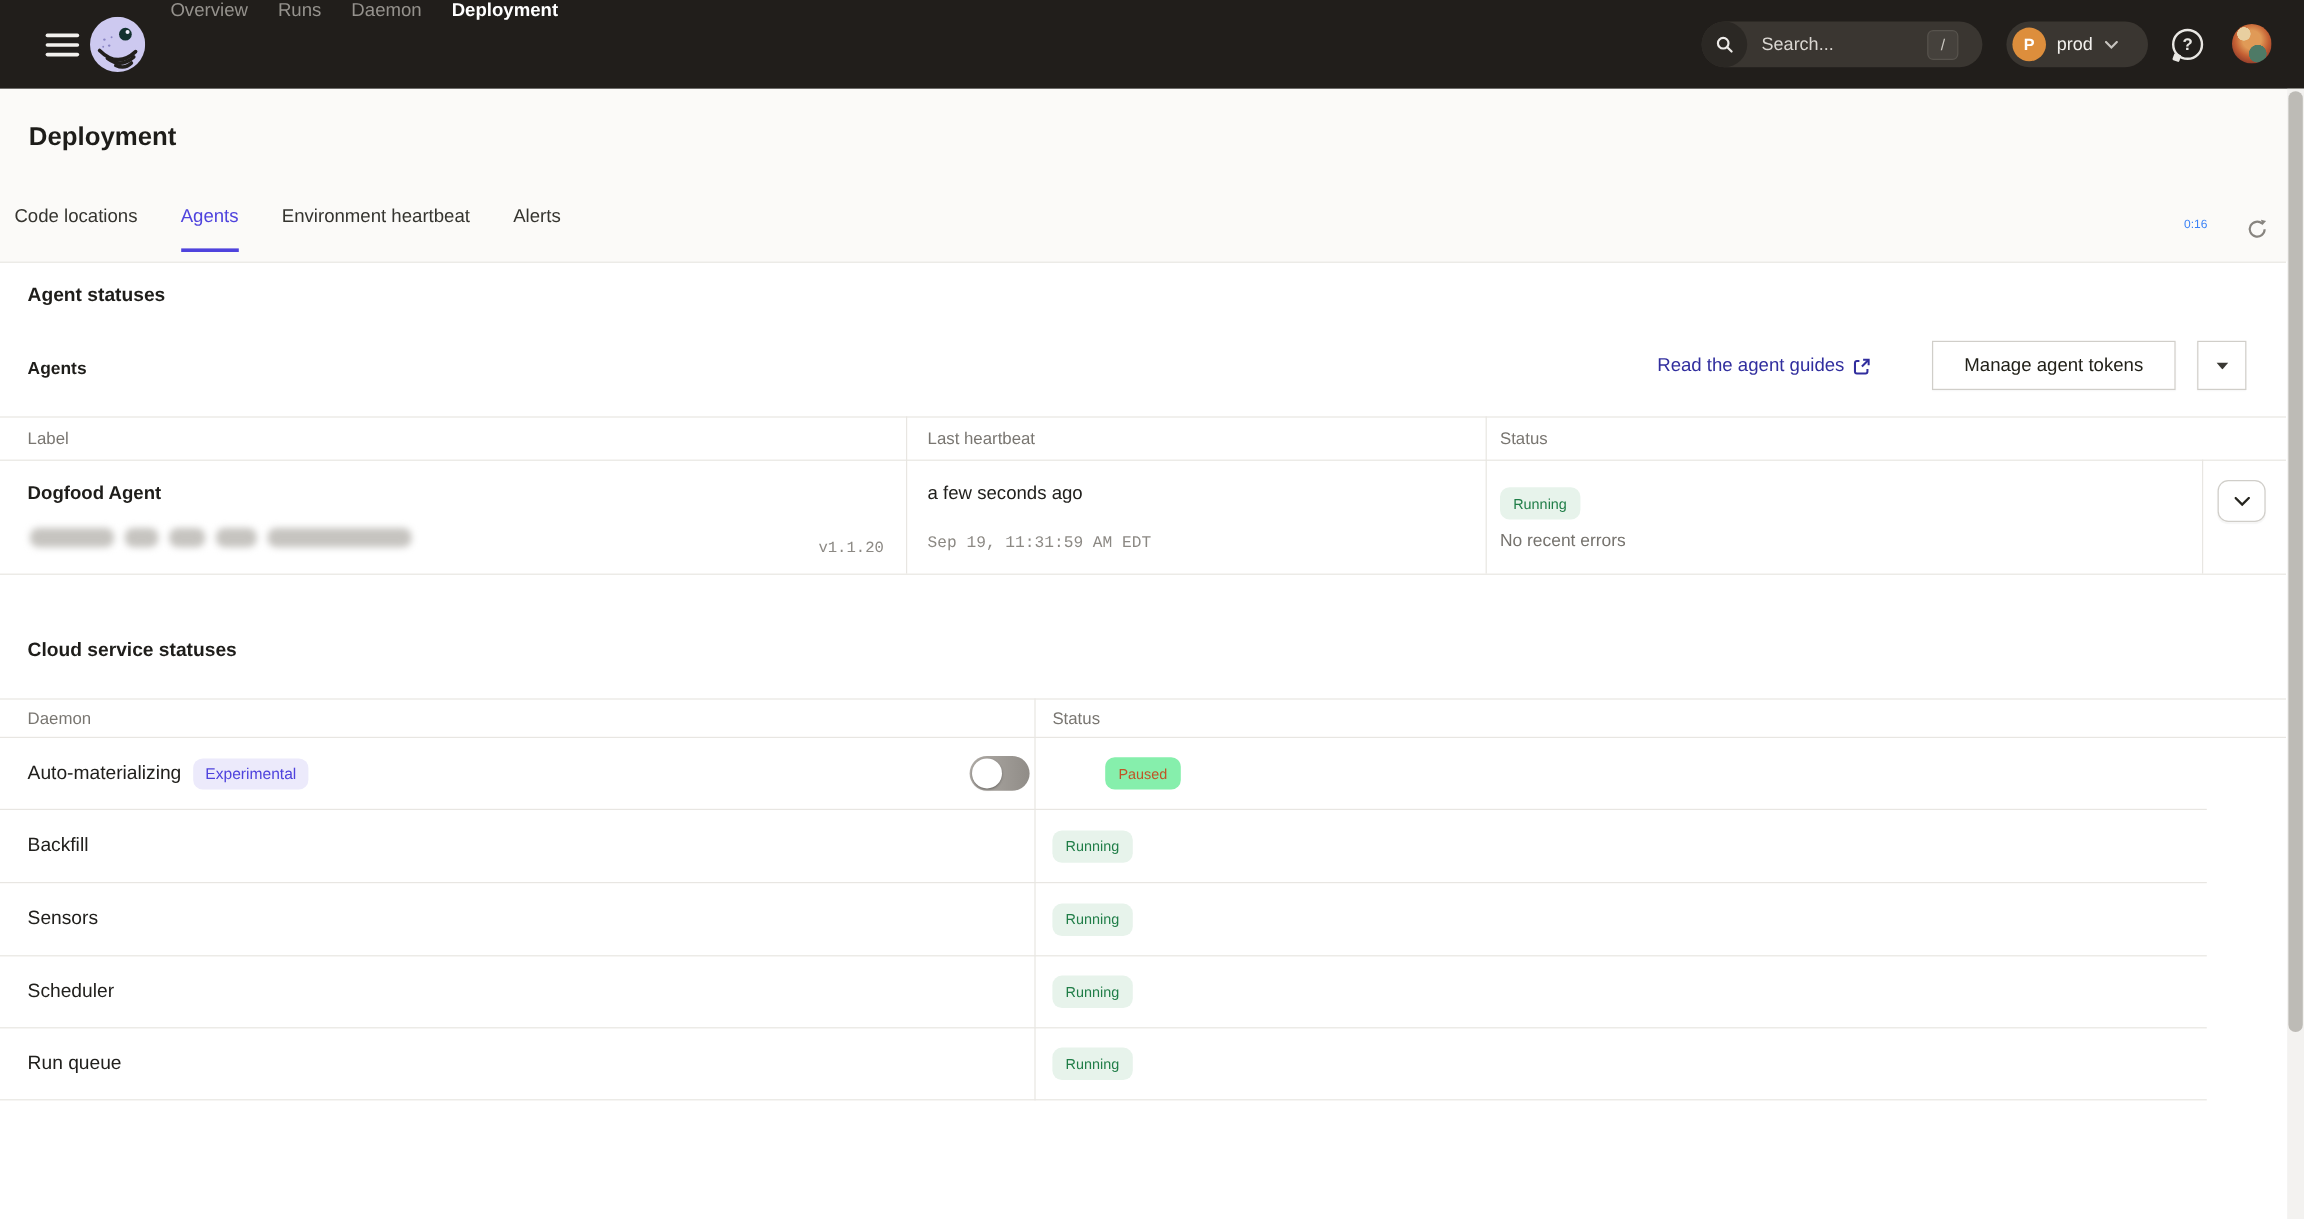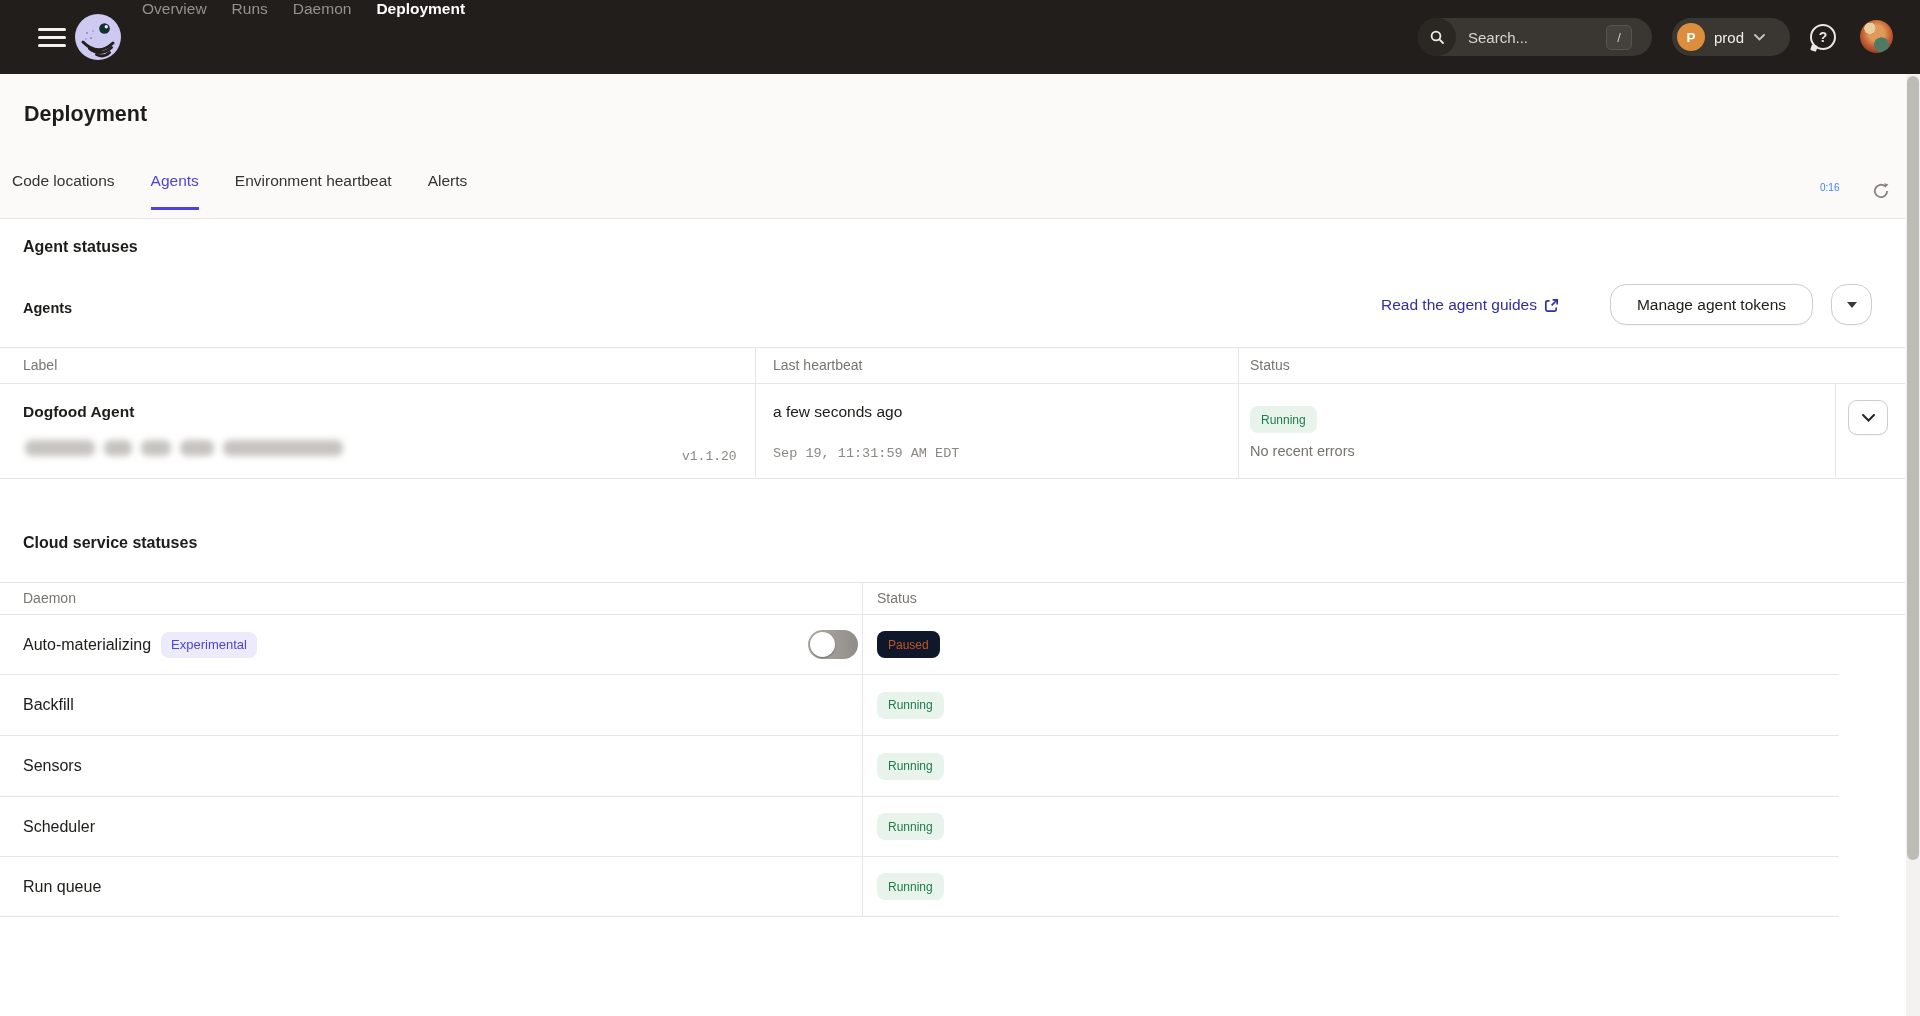--- a/index.html
+++ b/index.html
@@ -53,40 +53,40 @@
   .tabs-border { position:absolute; left:0; top:218px; width:1905px; height:1px; background:#E8E6E2; }
   .timer { position:absolute; left:1820px; top:182px; font-size:10px; color:#3b82f6; }
   .refresh-btn { position:absolute; left:1872px; top:182px; width:18px; height:18px; cursor:pointer; }
 
   
   .section-heading { position:absolute; left:23px; font-size:16px; font-weight:700; color:#1E1D1A; }
   .sub-heading { position:absolute; left:23px; top:300px; font-size:14.5px; font-weight:700; color:#1E1D1A; }
 
   .guides-link { position:absolute; left:1381px; top:296px; display:flex; align-items:center; gap:7px;
                  color:#312E9E; font-size:15.5px; cursor:pointer; }
-  .btn { position:absolute; background:#FFFFFF; border:1px solid #D0CEC9; border-radius:16px;
+  .btn { position:absolute; background:#FFFFFF; border:1px solid #D0CEC9; border-radius:0;
          box-shadow:0 1px 1px rgba(0,0,0,0.04); display:flex; align-items:center; justify-content:center;
          font-size:15.5px; color:#222119; cursor:pointer; }
   .btn-manage { left:1610px; top:284px; width:203px; height:41px; }
   .btn-caret  { left:1831px; top:284px; width:41px; height:41px; }
   .btn-rowchevron { left:1848px; top:400px; width:40px; height:35px; border-radius:9px; }
 
   
   .hline { position:absolute; left:0; width:1905px; height:1px; background:#E8E6E2; }
   .vline { position:absolute; width:1px; background:#E8E6E2; }
   .col-header { position:absolute; font-size:14px; color:#797671; }
   .cell-strong { position:absolute; font-size:15.5px; font-weight:700; color:#1E1D1A; }
   .cell-text   { position:absolute; font-size:15.5px; color:#21201D; }
   .cell-mono   { position:absolute; font-family:"Liberation Mono", monospace; font-size:13px; color:#8C8984; }
   .cell-muted  { position:absolute; font-size:14.5px; color:#76736E; }
 
   .badge { display:inline-flex; align-items:center; height:27px; padding:0 11px; border-radius:8px;
            font-size:12px; font-weight:500; white-space:nowrap; }
   .badge-running { background:#E7F3EB; color:#1F7D47; }
-  .badge-paused  { background:#0f172a; color:#C05426; }
+  .badge-paused  { background:#86efac; color:#C05426;margin-left:44px; }
   .badge-exp     { background:#ECEAFB; color:#4F43DD; height:26px; font-size:13px; padding:0 10px; }
   .badge.abs { position:absolute; }
 
   .redacted { position:absolute; left:25px; top:440px; height:16px; display:flex; gap:9px; filter:blur(3px); }
   .redacted i { display:block; height:16px; border-radius:7px; background:#C6C4C0; }
 
   
   .crow { position:absolute; left:0; width:1839px; display:flex; align-items:center;
           border-bottom:1px solid #E8E6E2; background:transparent; }
   .crow .daemon { margin-left:23px; font-size:16px; color:#21201D; }

